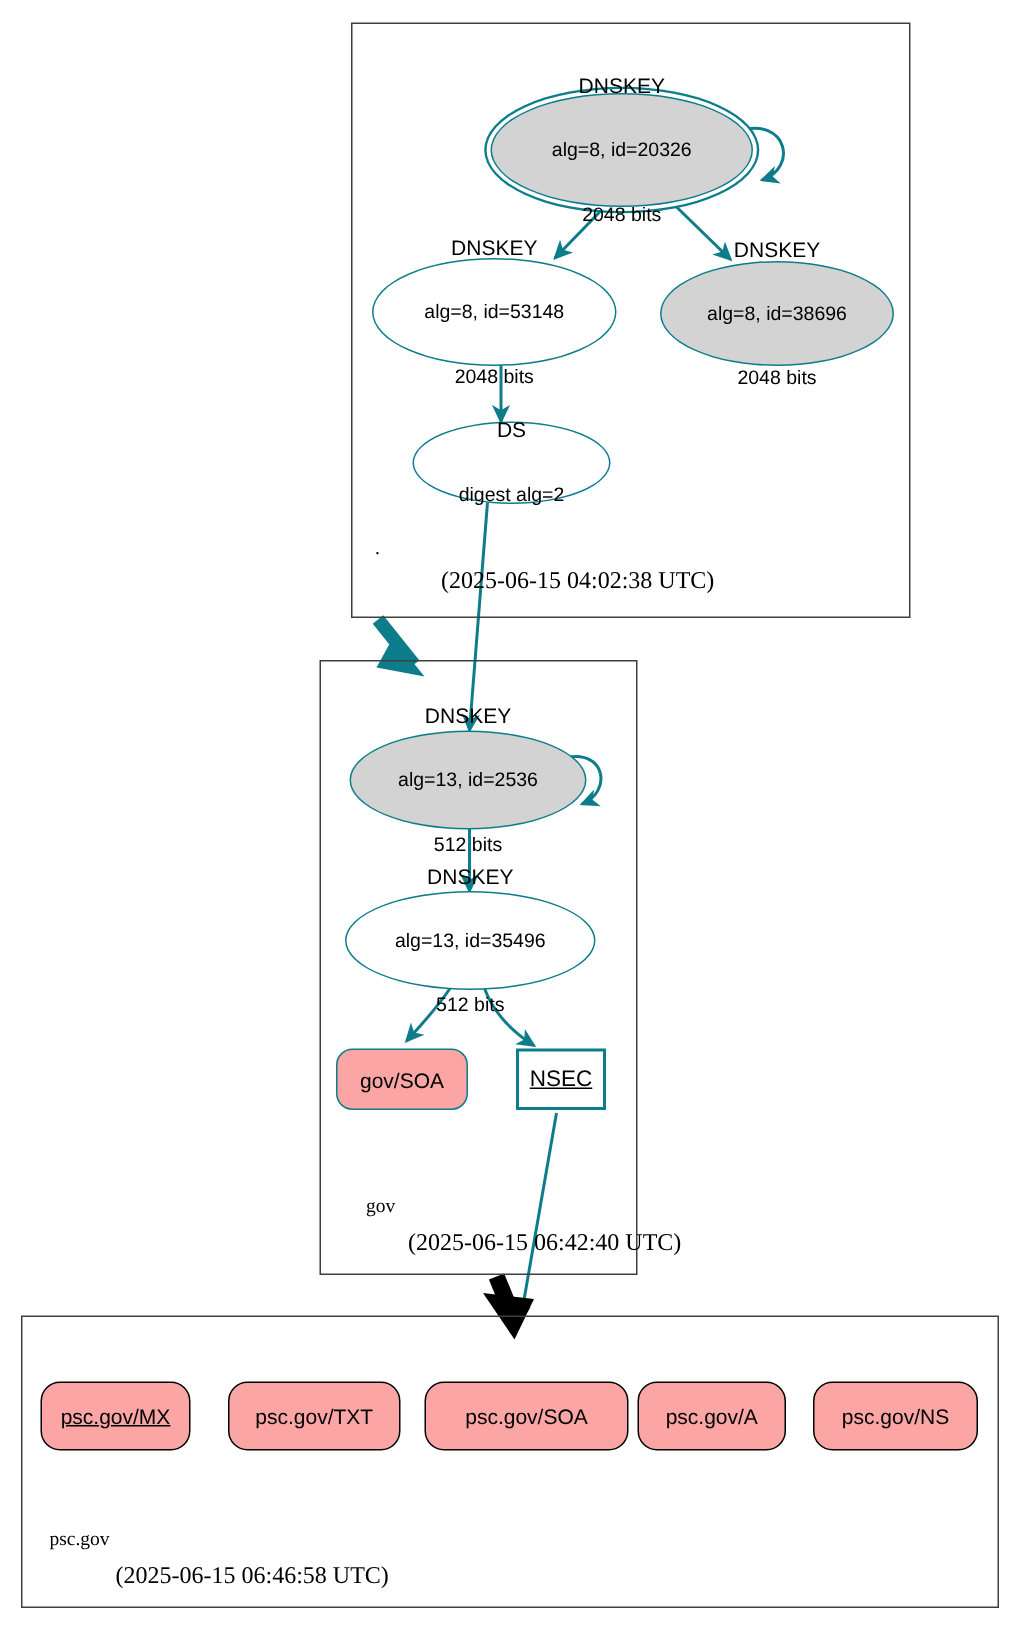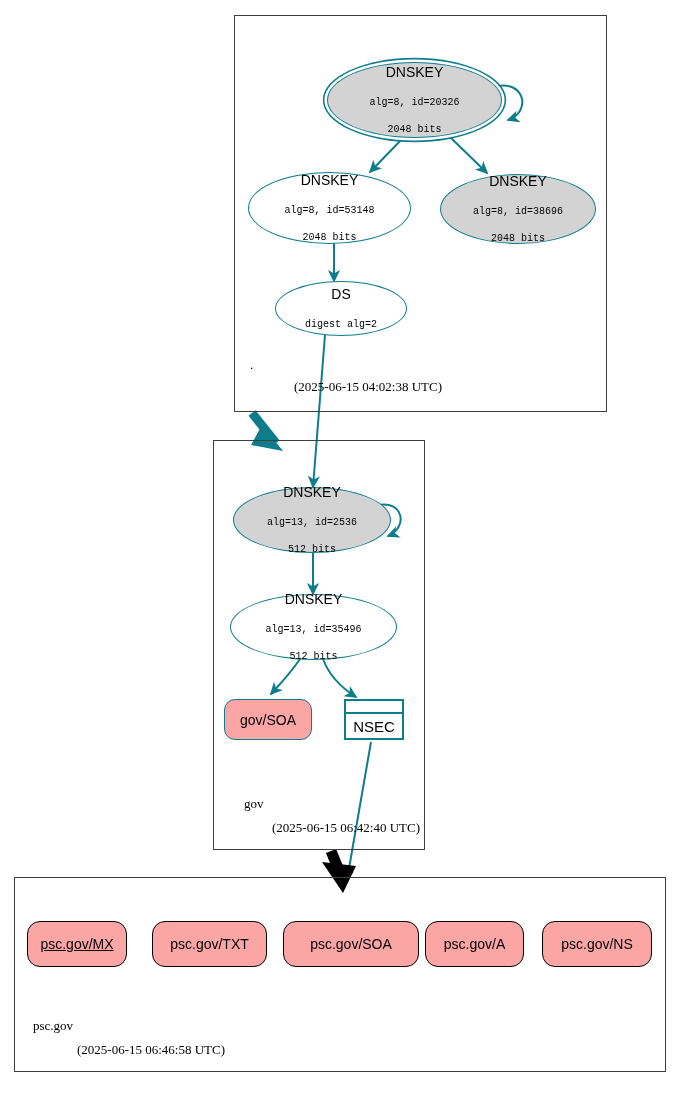--- a/index.html
+++ b/index.html
@@ -30,21 +30,21 @@
   .zone-label {
     position: absolute;
     font-family: "Liberation Serif", serif;
     color: #000000;
     white-space: nowrap;
   }
   .zone-name {
     font-size: 13px;
   }
   .zone-time {
-    font-size: 13px;
+    font-size: 16px;
     padding-left: 44px;
   }
   .node {
     position: absolute;
     box-sizing: border-box;
     display: flex;
     flex-direction: column;
     align-items: center;
     justify-content: center;
     text-align: center;
@@ -59,22 +59,23 @@
   .ellipse-node.ksk-double {
     box-shadow: 0 0 0 2.6px #ffffff, 0 0 0 4.2px #0d7d8c;
   }
   .fill-grey { background: #d3d3d3; }
   .fill-white { background: #ffffff; }
   .node .t1 {
     font-family: "Liberation Sans", sans-serif;
     font-size: 14px;
   }
   .node .t2, .node .t3 {
-    font-family: Liberation Mono, monospace;
-    font-size: 10px;
+    font-family: Liberation Sans, sans-serif;
+    font-size: 13px;
+    margin-top: 12px;
   }
   .rr-box {
     position: absolute;
     box-sizing: border-box;
     display: flex;
     align-items: center;
     justify-content: center;
     background: #fca5a5;
     font-family: "Liberation Sans", sans-serif;
     font-size: 14px;
@@ -87,23 +88,23 @@
   .rr-black {
     border: 1.9px solid #000000;
     border-radius: 13px;
   }
   .nsec-box {
     position: absolute;
     box-sizing: border-box;
     border: 2.2px solid #0d7d8c;
     background: #ffffff;
     display: flex;
-    flex-direction: column;
-    font-family: "Liberation Sans", sans-serif;
-    color: #000000;
+    font-family: "Liberation Sans", sans-serif;
+    color: #000000;
+    text-decoration: underline;
   }
   .nsec-head {
     height: 11px;
     border-bottom: 2.2px solid #0d7d8c;
     flex: none;
   }
   .nsec-body {
     flex: 1;
     display: flex;
     align-items: center;

